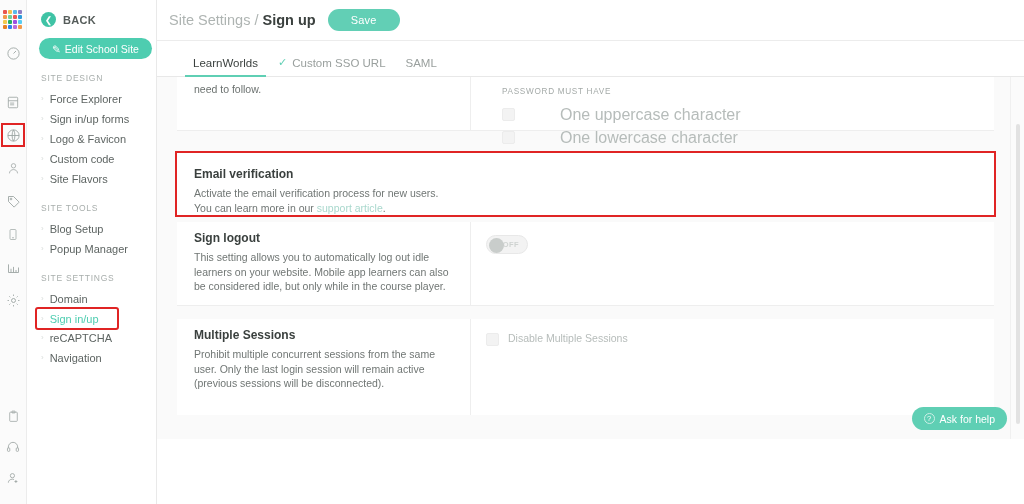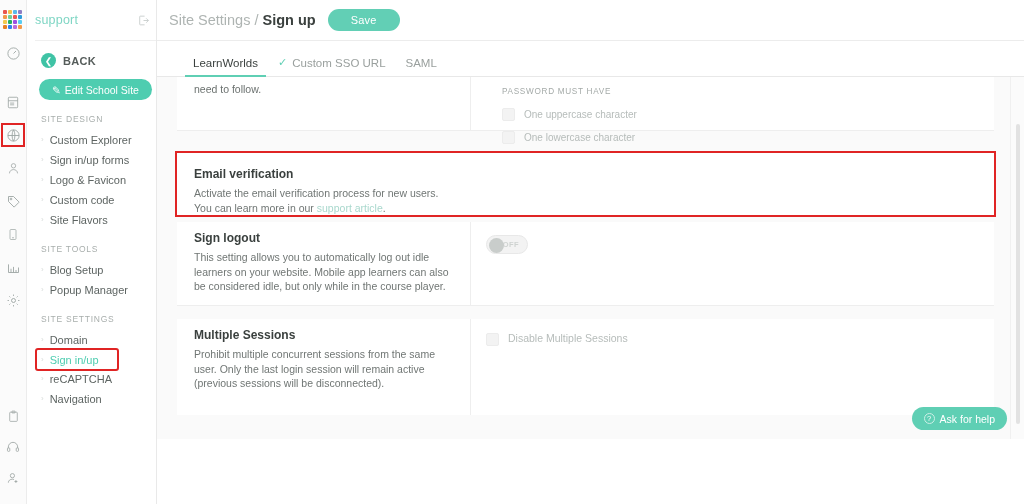--- a/index.html
+++ b/index.html
@@ -101,21 +101,21 @@
   
   .card-top { top: 0; height: 54px; border-bottom:1px solid #eeeeee; display:flex; }
   .card-top .left { width: 293px; flex:0 0 293px; padding: 6px 14px 0 17px; }
   .card-top .left p { font-size: 10.5px; color:#6b716f; }
   .card-top .right { flex:1 1 auto; border-left:1px solid #eeeeee; padding: 10px 0 0 31px; }
 
   .pw-head { font-size: 8.2px; color:#a4aaa8; letter-spacing:.7px; margin-bottom: 7px; }
   .pw-row { display:flex; align-items:center; gap: 9px; height: 23px; }
   .pw-box { width: 13px; height: 13px; border-radius:2px; background:#f3f3f3;
     border:1px solid #ececec; flex:0 0 13px; }
-  .pw-lbl { font-size: 10px; color:#b6bcba; }
+  .pw-lbl { font-size: 16px; color:#b6bcba;margin-left:36px; }
 
   
   .card-email { top: 76px; height: 62px; display:flex; outline: 2.5px solid #e02424; background:#fff;align-items:flex-end; }
   .card-email .left { width: 293px; flex:0 0 293px; padding: 9px 14px 0 17px; }
   .card-email .right { flex:1 1 auto; border-left:1px solid #eeeeee; padding: 12px 0 0 15px; }
 
   .card-force { top: 145px; height: 84px; display:flex; border-bottom:1px solid #eeeeee; }
   .card-force .left { width: 293px; flex:0 0 293px; padding: 9px 14px 0 17px; }
   .card-force .right { flex:1 1 auto; border-left:1px solid #eeeeee; padding: 13px 0 0 15px; text-decoration: underline; }
 
@@ -247,46 +247,37 @@
         <svg width="14" height="14" viewBox="0 0 24 24" fill="none" stroke="currentColor" stroke-width="1.4">
           <circle cx="11" cy="8" r="3.6"></circle>
             <path d="M4 20c0-3.6 3.1-6 7-6 1 0 2 .2 2.8.5"></path>
           <path d="M17 15.5v5M14.5 18h5"></path>
           </svg>
       </div>
     </div>
   </div>
 
   <div class="sidebar">
-    <div class="sb-top">
-      <span class="brand">support</span>
-      <span class="logout">
-        <svg width="13" height="13" viewBox="0 0 24 24" fill="none" stroke="currentColor" stroke-width="1.5">
-          <path d="M14 4H6a1 1 0 0 0-1 1v14a1 1 0 0 0 1 1h8"></path>
-            <path d="M17 8l4 4-4 4M21 12h-9"></path>
-          </svg>
-      </span>
-    </div>
 
     <div class="sb-back">
       <span class="circ">❮</span>
       <span class="txt">BACK</span>
     </div>
 
     <div class="edit-btn">
       <span>✎</span>
       <span>Edit School Site</span>
     </div>
 
     <div id="sbGroups">
         <div class="sb-group">
           <div class="sb-head">SITE DESIGN</div>
           <div class="sb-item">
             <span class="bullet">›</span>
-            <span>Custom Explorer</span>
+            <span>Force Explorer</span>
           </div>
           <div class="sb-item">
             <span class="bullet">›</span>
             <span>Sign in/up forms</span>
           </div>
           <div class="sb-item">
             <span class="bullet">›</span>
             <span>Logo &amp; Favicon</span>
           </div>
           <div class="sb-item">

